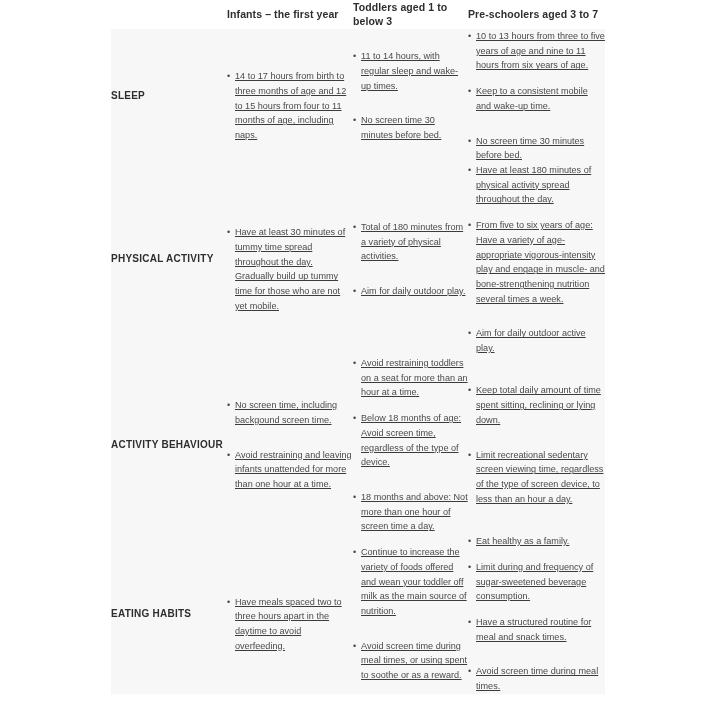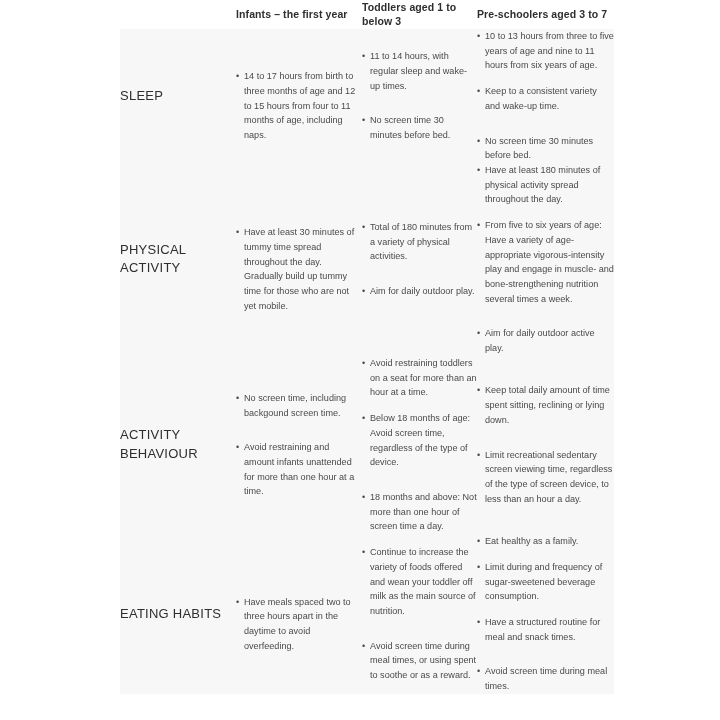--- a/index.html
+++ b/index.html
@@ -10,21 +10,21 @@
     height: 720px;
     overflow: hidden;
   }
   body {
     font-family: "Liberation Sans", sans-serif;
     color: #3c3c3c;
   }
 
   #guideline-table {
     position: absolute;
-    left: 120px;
+    left: 111px;
     top: 0px;
     width: 494px;
     border-collapse: collapse;
     table-layout: fixed;
   }
 
   #guideline-table col.c-topic   { width: 116px; }
   #guideline-table col.c-infant  { width: 126px; }
   #guideline-table col.c-toddler { width: 115px; }
   #guideline-table col.c-presch  { width: 137px; }
@@ -66,32 +66,33 @@
     padding: 10px 11px 10px 11px;
   }
   .body-row td.vline {
     border-left: 1px solid #d2d2d2;
   }
   .body-row:last-child td {
     border-bottom: 1px solid #b9b9b9;
   }
 
   .topic-cell {
-    font-size: 13px;
-    font-weight: normal;
+    font-size: 10px;
+    font-weight: bold;
     line-height: 1.45;
     color: #2e2e2e;
     letter-spacing: 0.25px;
     vertical-align: middle;
   }
 
   .bullets {
     list-style: none;
     margin: 0;
     padding: 0;
+    text-decoration: underline;
   }
   .bullets li {
     position: relative;
     font-size: 9.1px;
     line-height: 1.62;
     color: #4a4a4a;
     padding-left: 8px;
     margin: 0 0 11px 0;
   }
   .bullets li:last-child { margin-bottom: 0; margin-top: 20px; }
@@ -141,21 +142,21 @@
         </td>
         <td class="vline">
           <ul class="bullets">
             <li>11 to 14 hours, with regular sleep and wake-up times.</li>
             <li>No screen time 30 minutes before bed.</li>
           </ul>
         </td>
         <td class="vline">
           <ul class="bullets">
             <li>10 to 13 hours from three to five years of age and nine to 11 hours from six years of age.</li>
-            <li>Keep to a consistent variety and wake-up time.</li>
+            <li>Keep to a consistent mobile and wake-up time.</li>
             <li>No screen time 30 minutes before bed.</li>
           </ul>
         </td>
       </tr>
       <tr class="body-row">
         <td class="topic-cell">PHYSICAL ACTIVITY</td>
         <td class="vline">
           <ul class="bullets">
             <li>Have at least 30 minutes of tummy time spread throughout the day. Gradually build up tummy time for those who are not yet mobile.</li>
           </ul>
@@ -172,21 +173,21 @@
             <li>From five to six years of age: Have a variety of age-appropriate vigorous-intensity play and engage in muscle- and bone-strengthening nutrition several times a week.</li>
             <li>Aim for daily outdoor active play.</li>
           </ul>
         </td>
       </tr>
       <tr class="body-row">
         <td class="topic-cell">ACTIVITY BEHAVIOUR</td>
         <td class="vline">
           <ul class="bullets">
             <li>No screen time, including backgound screen time.</li>
-            <li>Avoid restraining and amount infants unattended for more than one hour at a time.</li>
+            <li>Avoid restraining and leaving infants unattended for more than one hour at a time.</li>
           </ul>
         </td>
         <td class="vline">
           <ul class="bullets">
             <li>Avoid restraining toddlers on a seat for more than an hour at a time.</li>
             <li>Below 18 months of age: Avoid screen time, regardless of the type of device.</li>
             <li>18 months and above: Not more than one hour of screen time a day.</li>
           </ul>
         </td>
         <td class="vline">

